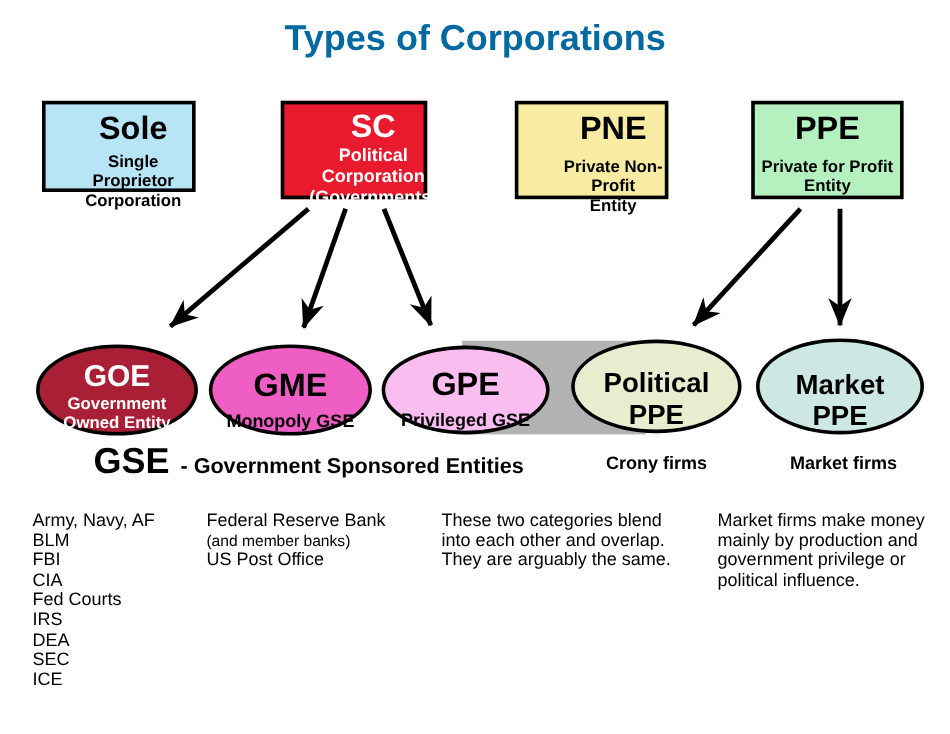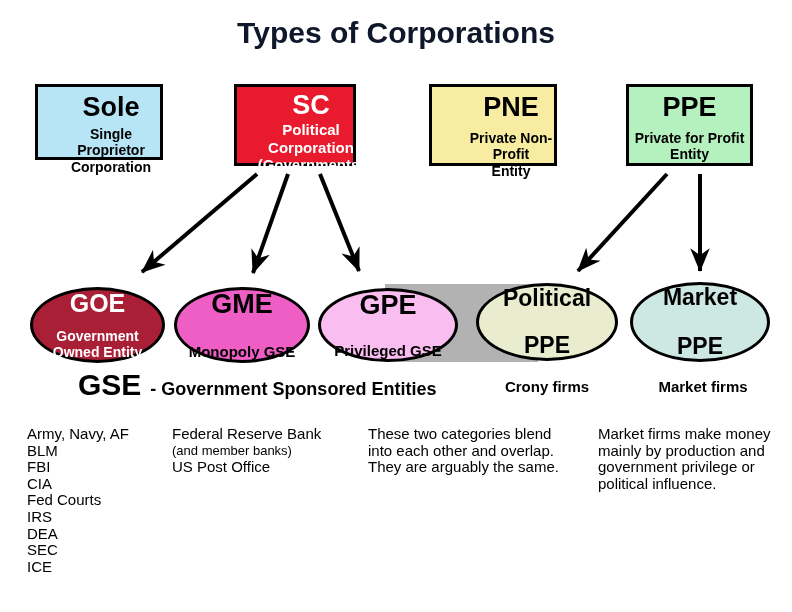--- a/index.html
+++ b/index.html
@@ -3,36 +3,36 @@
 <meta charset="utf-8">
 <style>
   * { margin: 0; padding: 0; box-sizing: border-box; }
   body { background: #ffffff; font-family: "Liberation Sans", sans-serif; }
   #stage {
     position: relative; width: 792px; height: 612px;
     background: #ffffff; overflow: hidden;
   }
   .title {
     position: absolute; left: 0; top: 16px; width: 100%;
-    text-align: center; font-size: 30px; font-weight: bold; color: #0f172a;
+    text-align: center; font-size: 30px; font-weight: bold; color: #0369a1;
     letter-spacing: 0px;
   }
   .tbox {
     position: absolute; top: 84px; border: 3px solid #000;
     display: flex; flex-direction: column; align-items: center;
     text-align: center; padding-top: 6px;
   }
   .tbox .acro { font-size: 27px; font-weight: bold; line-height: 1.05; }
   .tbox .sub  { margin-top: 5px; font-size: 14px; font-weight: bold; line-height: 1.15; }
   .gray-band {
     position: absolute; left: 385px; top: 284px; width: 153px; height: 78px;
   }
   .ell {
     position: absolute; border: 3px solid #000; border-radius: 50%;
-    display: flex; flex-direction: column; align-items: center; justify-content: space-between;
+    display: flex; flex-direction: column; align-items: center; justify-content: flex-end;
     text-align: center;
   }
   .ell .big   { font-size: 27px; font-weight: bold; line-height: 1.05; }
   .ell .big2  { font-size: 23px; font-weight: bold; line-height: 1.1; }
   .ell .small { font-size: 14px; font-weight: bold; line-height: 1.1; margin-top: 2px; }
   .ell .small-gap { font-size: 15px; font-weight: bold; line-height: 1.1; margin-top: 8px; }
   svg.arrows { position: absolute; left: 0; top: 0; pointer-events: none; }
   .gse-legend {
     position: absolute; left: 78px; top: 368px;
     display: flex; align-items: baseline; white-space: nowrap;

